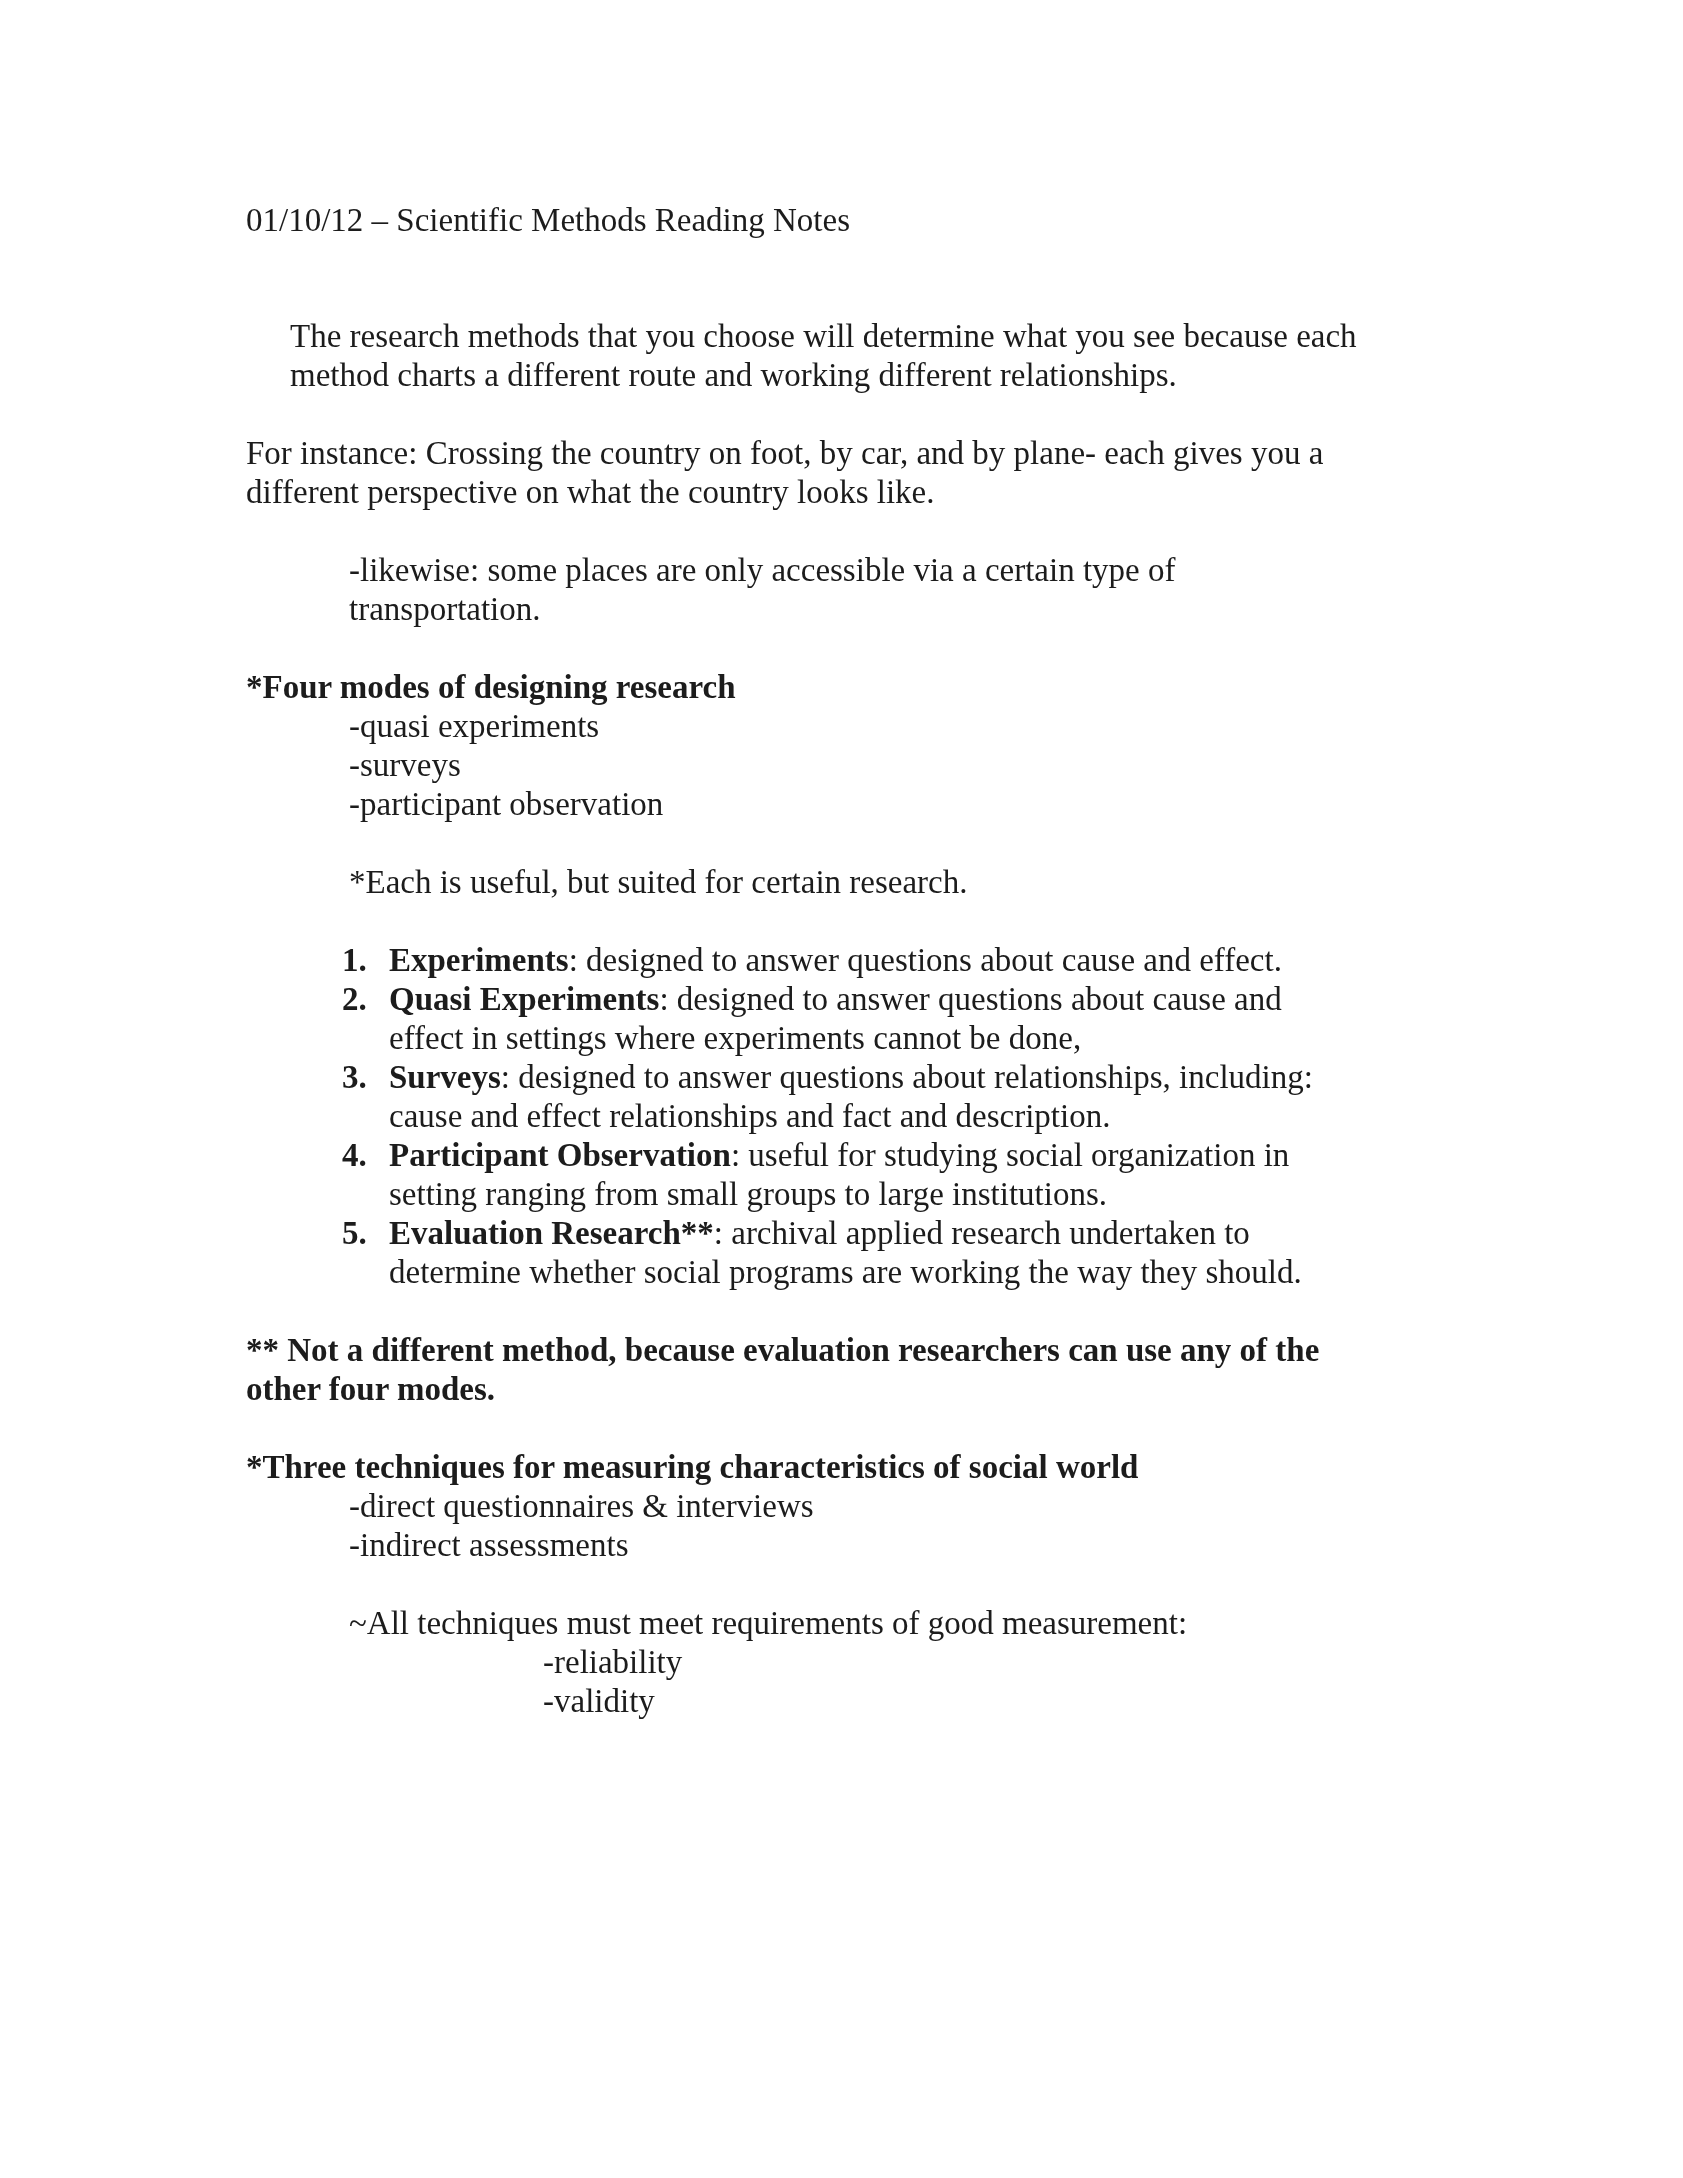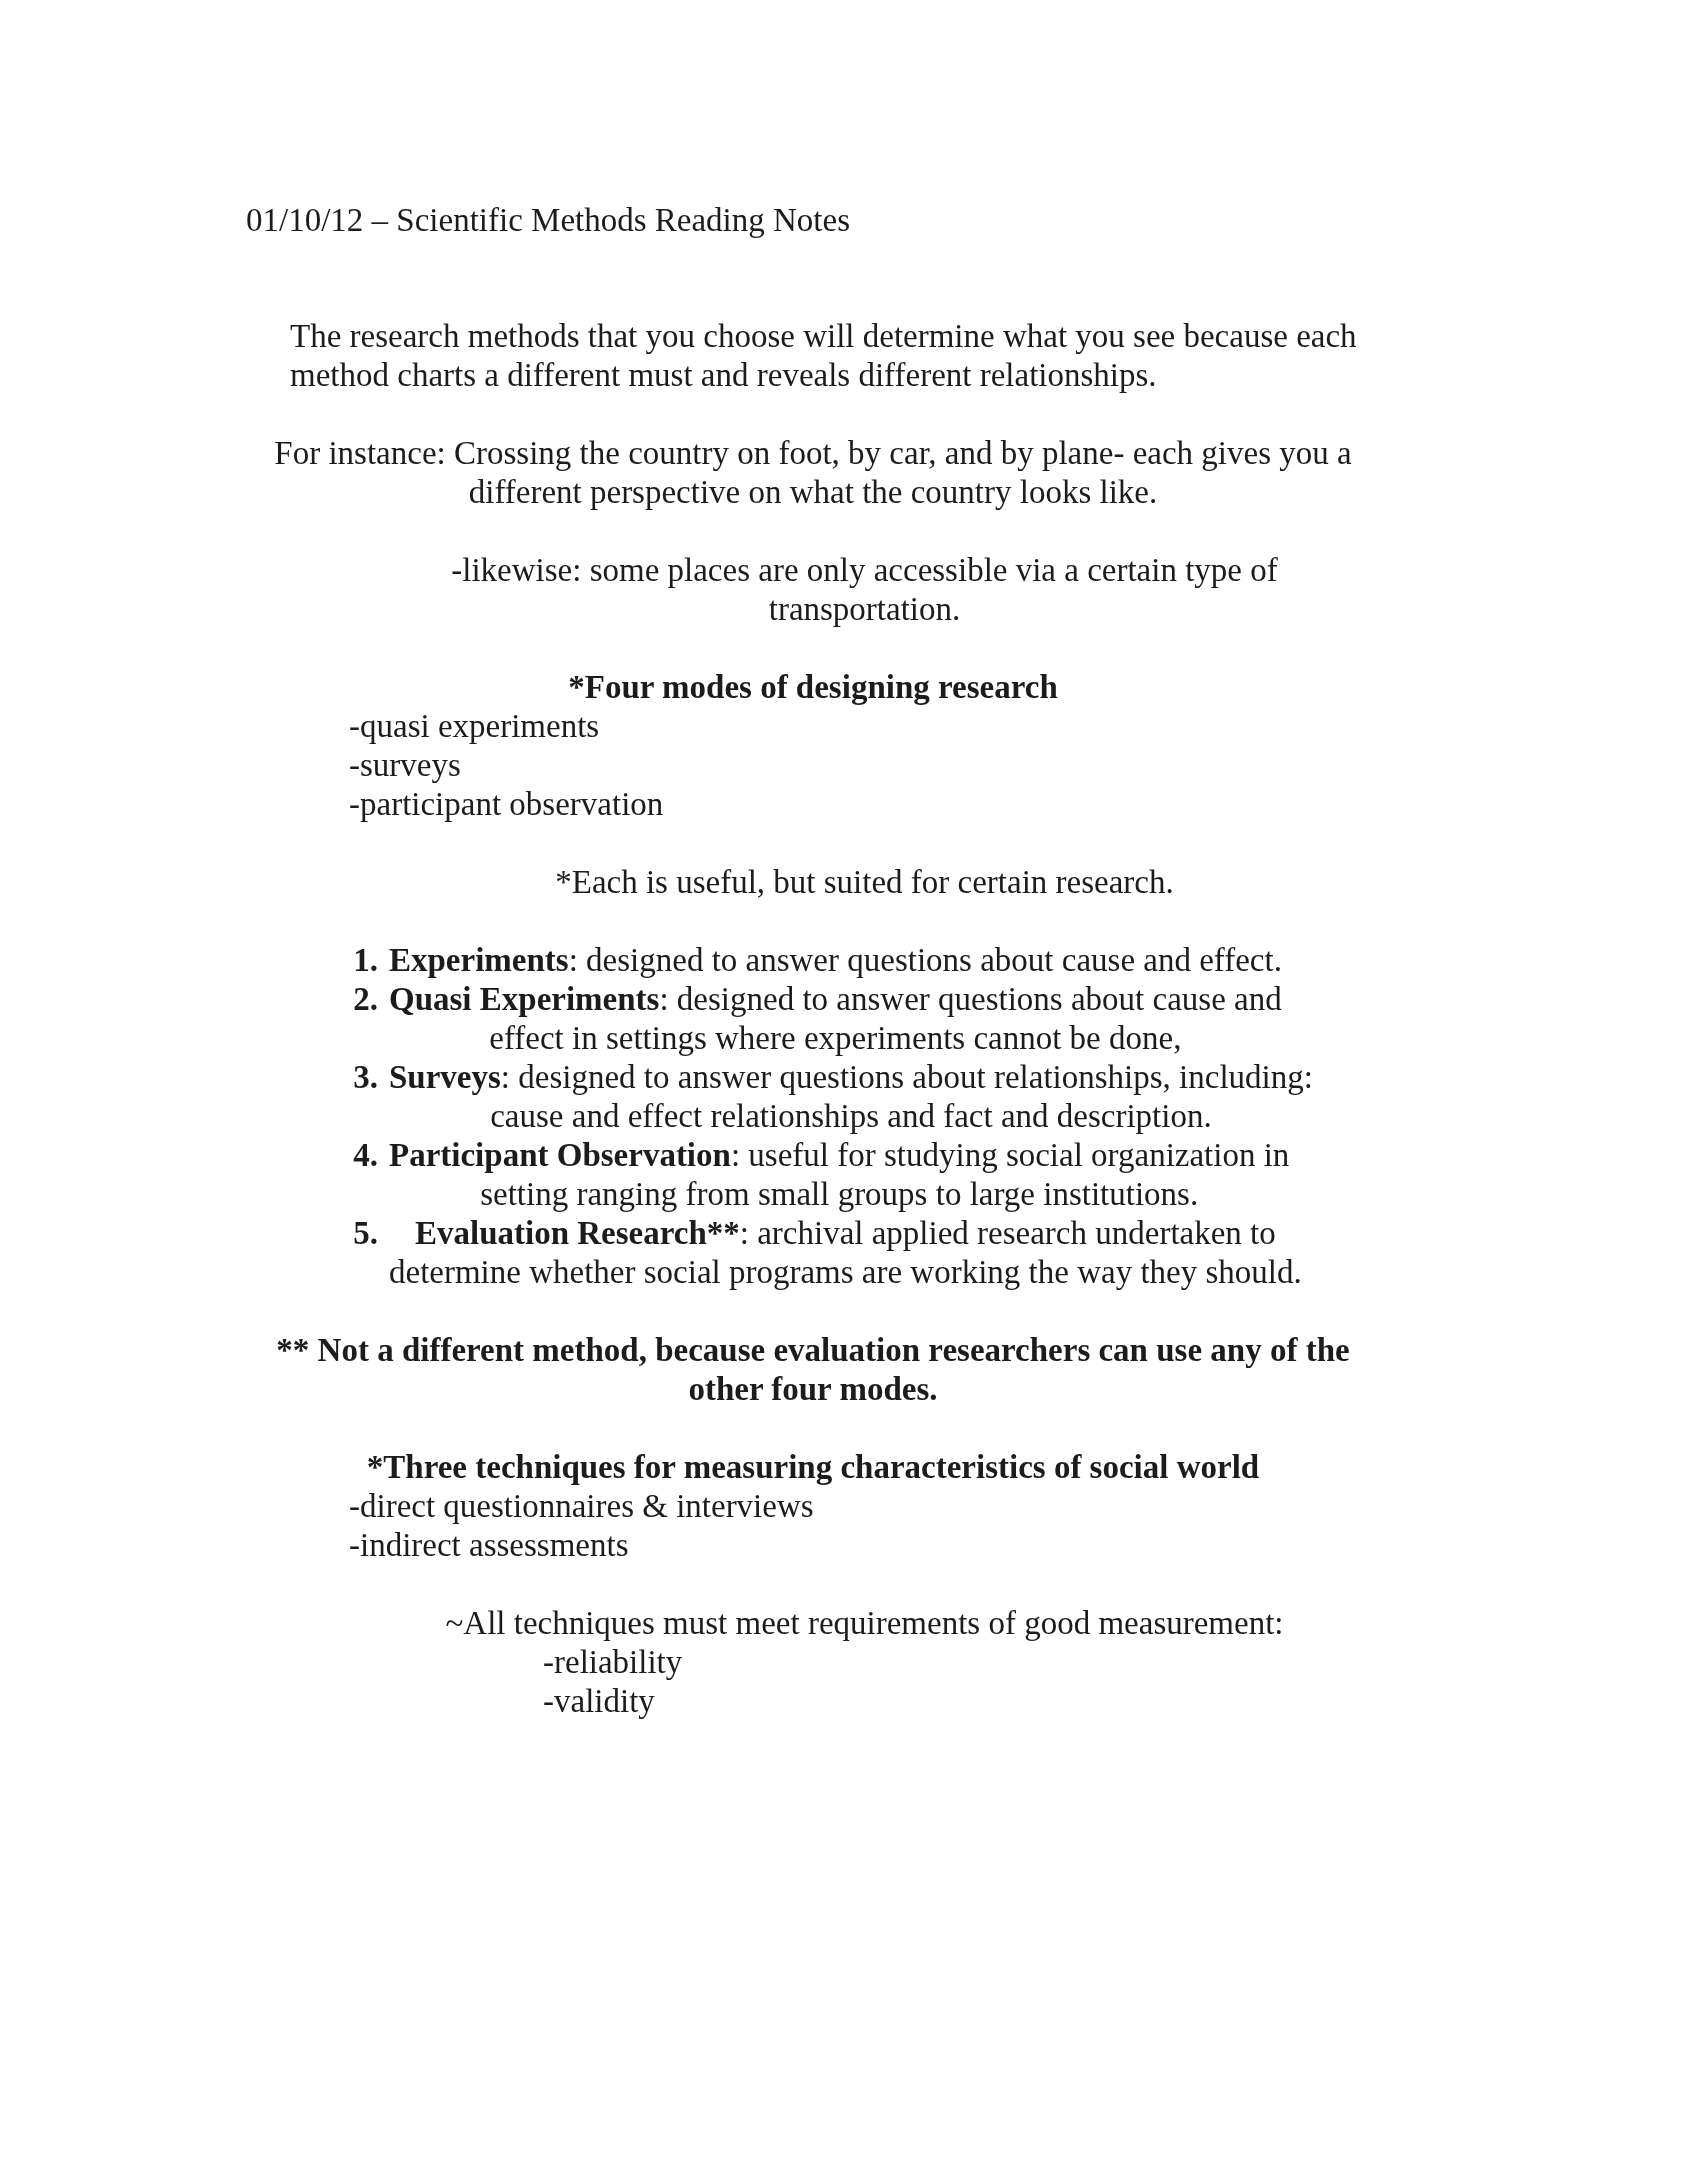--- a/index.html
+++ b/index.html
@@ -17,21 +17,21 @@
     font-size: 33px;
     box-sizing: border-box;
     padding: 201px 238px 0 246px;
     overflow: hidden;
   }
   .line {
     line-height: 39px;
     white-space: nowrap;
   }
   .bold { font-weight: 700; }
-  .mt1 { margin-top: 39px; text-align: center; }
+  .mt1 { margin-top: 39px; }
   .mt2 { margin-top: 77px; margin-left: 44px; }
   .ind1 { margin-left: 103px; }
   .ind2 { margin-left: 297px; }
   .oli {
     display: flex;
     margin-left: 96px;
   }
   .oli .num {
     width: 47px;
     flex-shrink: 0;
@@ -43,21 +43,21 @@
 </style>
 </head>
 <body>
 
 <div class="page">
 
   <div class="line">01/10/12 – Scientific Methods Reading Notes</div>
 
   <div class="mt2">
     <div class="line">The research methods that you choose will determine what you see because each</div>
-    <div class="line">method charts a different must and reveals different relationships.</div>
+    <div class="line">method charts a different route and working different relationships.</div>
   </div>
 
   <div class="mt1">
     <div class="line">For instance: Crossing the country on foot, by car, and by plane- each gives you a</div>
     <div class="line">different perspective on what the country looks like.</div>
   </div>
 
   <div class="mt1 ind1">
     <div class="line">-likewise: some places are only accessible via a certain type of</div>
     <div class="line">transportation.</div>

